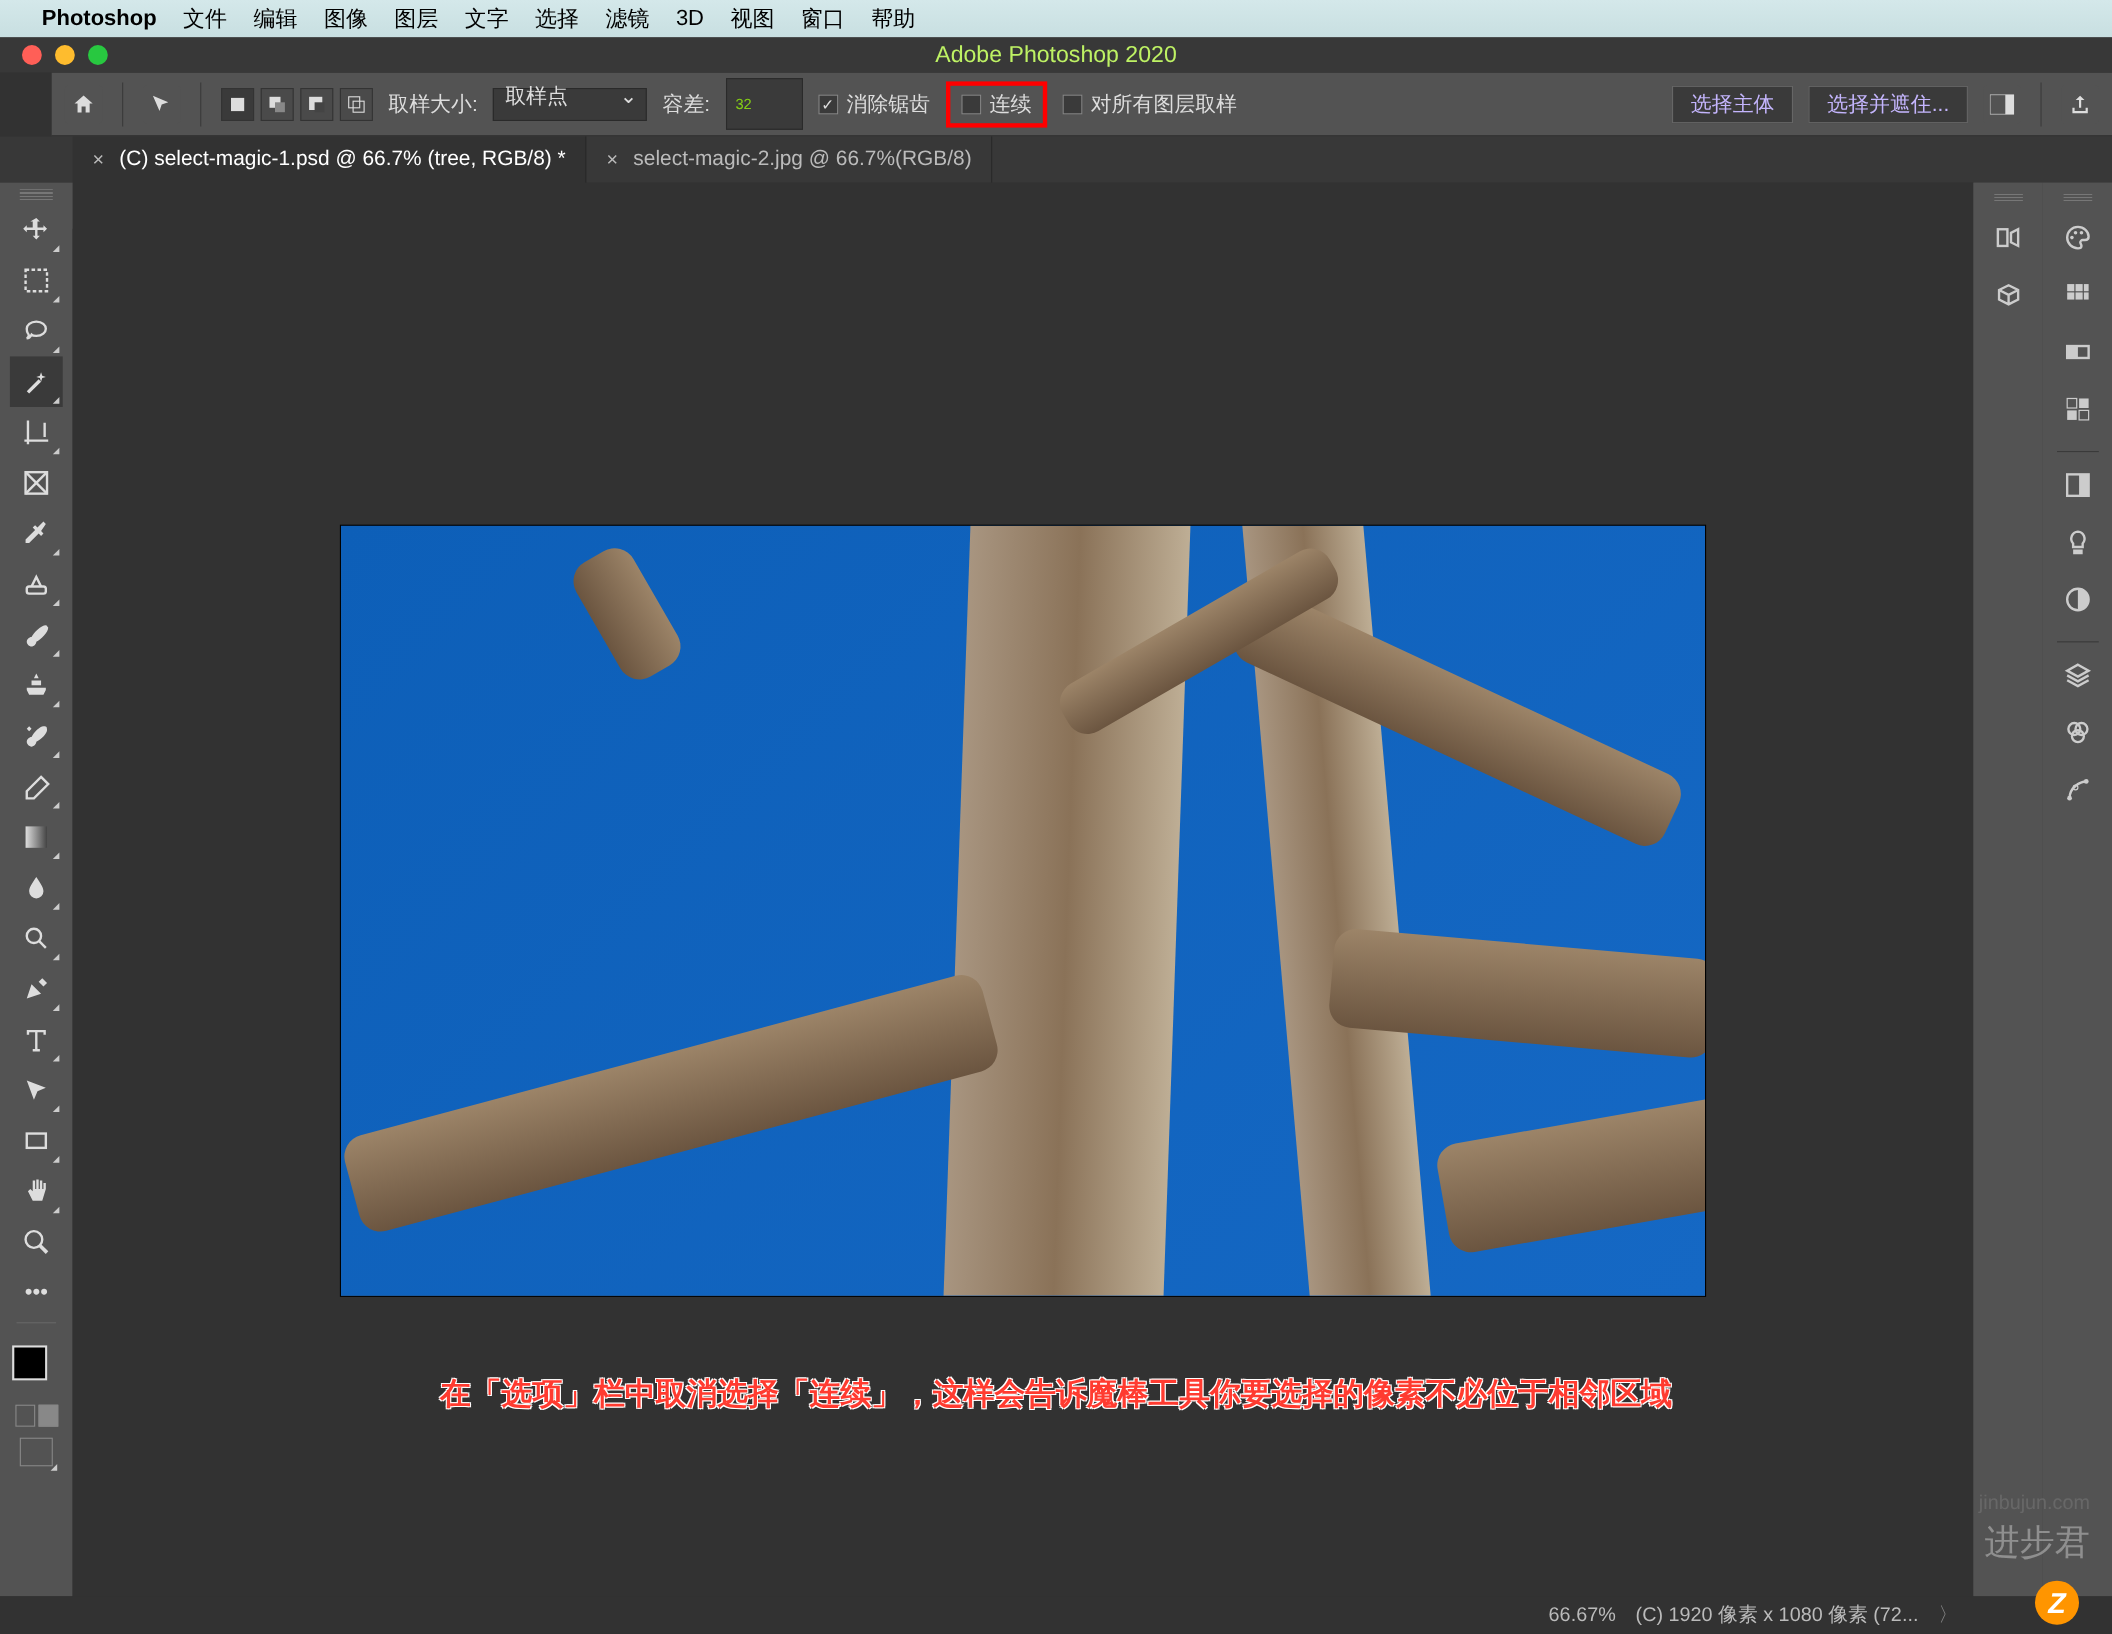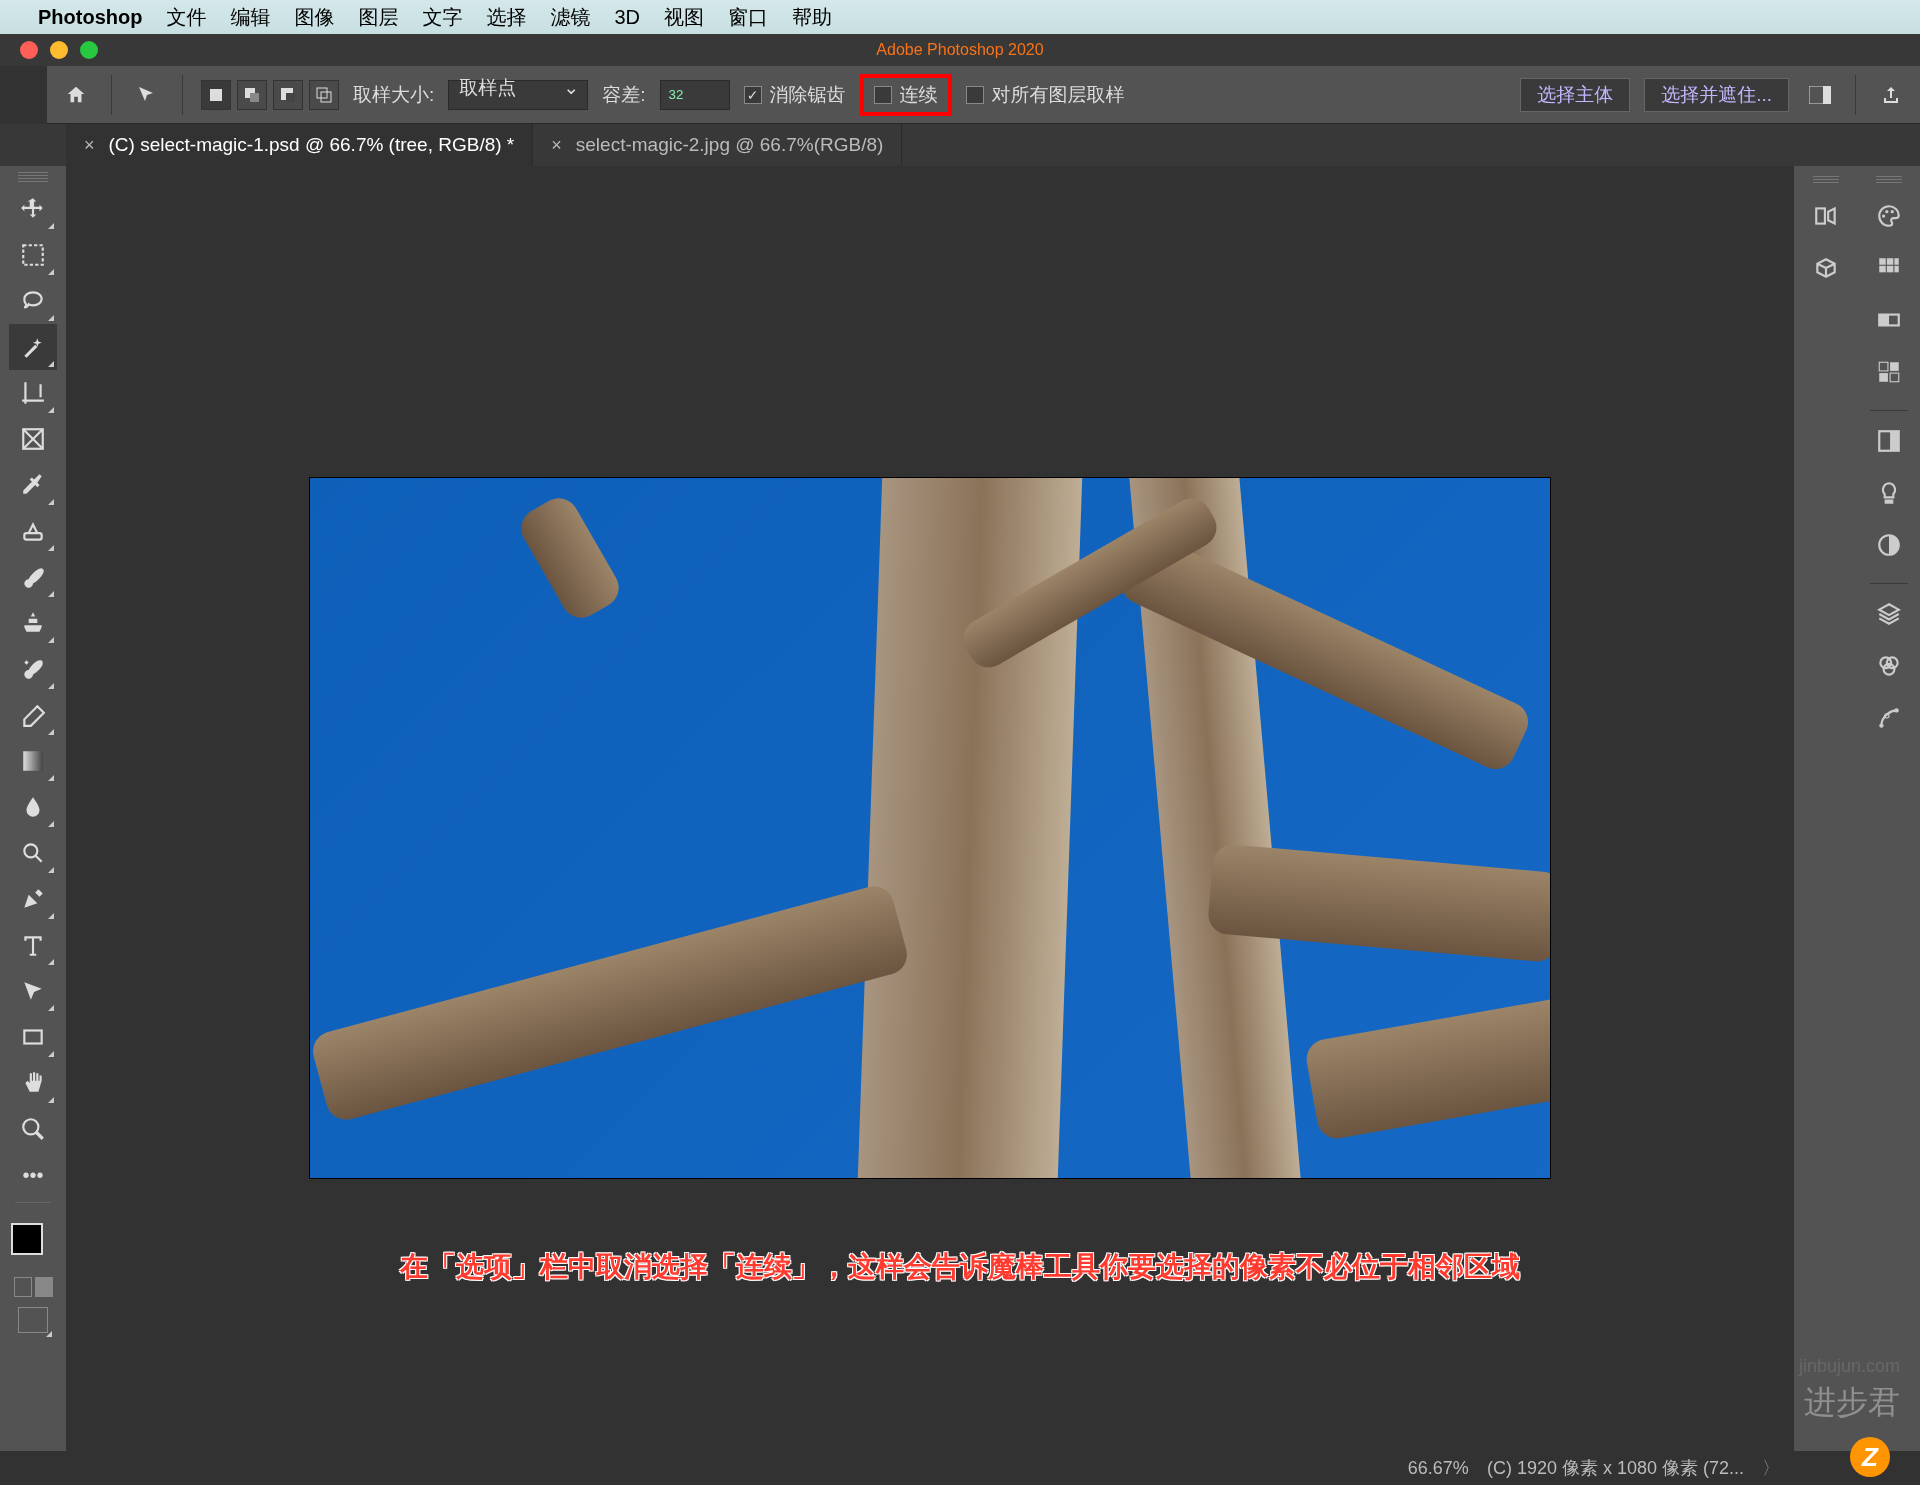--- a/index.html
+++ b/index.html
@@ -11,34 +11,34 @@
 .mac-menubar .app-name { font-weight: 700; }
 .mac-menubar span { cursor: default; }
 
 
 .win-titlebar { height: 32px; background: #383838; display: flex; align-items: center; position: relative; }
 .traffic { display: flex; gap: 12px; padding-left: 20px; }
 .traffic .dot { width: 18px; height: 18px; border-radius: 50%; }
 .traffic .red { background: #ff5f57; }
 .traffic .yellow { background: #febc2e; }
 .traffic .green { background: #28c840; }
-.win-title { position: absolute; left: 50%; transform: translateX(-50%); color: #f97316; font-size: 16px; }
+.win-title { position: absolute; left: 50%; transform: translateX(-50%); color: #bef264; font-size: 21px; }
 
 
 .options-bar { height: 58px; background: #535353; display: flex; align-items: center; padding: 0 12px; gap: 14px; border-bottom: 1px solid #2a2a2a; color: #ddd; font-size: 19px; margin-left: 47px; }
 .home-btn, .tool-preset, .opt-icon { width: 34px; height: 34px; background: #535353; display: flex; align-items: center; justify-content: center; border-radius: 3px; }
 .home-btn svg, .tool-preset svg { fill: #ddd; }
 .sep { width: 1px; height: 40px; background: #3a3a3a; margin: 0 4px; }
 .sel-mode { display: flex; gap: 6px; }
 .sel-mode .sm { width: 30px; height: 30px; background: #4a4a4a; border: 1px solid #333; display: flex; align-items: center; justify-content: center; }
 .sel-mode .sm.active { background: #3a3a3a; }
 .opt-label { color: #ddd; }
 .opt-select { background: #3a3a3a; border: 1px solid #2a2a2a; color: #ddd; height: 30px; padding: 0 30px 14px 10px; position: relative; min-width: 140px; display: flex; align-items: center; text-align: right; }
 .opt-select::after { content: "⌄"; position: absolute; right: 8px; color: #ddd; }
-.opt-input { background: #3a3a3a; border: 1px solid #2a2a2a; color: #86efac; height: 30px; width: 70px; padding: 0 8px; }
+.opt-input { background: #3a3a3a; border: 1px solid #2a2a2a; color: #84cc16; height: 47px; width: 70px; padding: 0 8px; }
 .opt-check { display: flex; align-items: center; gap: 8px; }
 .opt-check .box { width: 18px; height: 18px; border: 1px solid #888; background: #3a3a3a; display: flex; align-items: center; justify-content: center; color: #ddd; font-size: 14px; }
 .opt-check .box.checked::before { content: "✓"; }
 .red-highlight { border: 4px solid #ff0000; padding: 4px 10px; }
 .opt-btn { background: #3a3a3a; border: 1px solid #666; color: #c4b5fd; padding: 6px 16px; height: 34px; display: flex; align-items: center; }
 .opt-spacer { flex: 1; }
 
 
 .doc-tabs { height: 42px; background: #383838; display: flex; align-items: center; padding-left: 66px; margin-left: 0; }
 .doc-tab { height: 42px; display: flex; align-items: center; padding: 0 18px; color: #bbb; font-size: 19px; gap: 14px; border-right: 1px solid #2a2a2a; }

